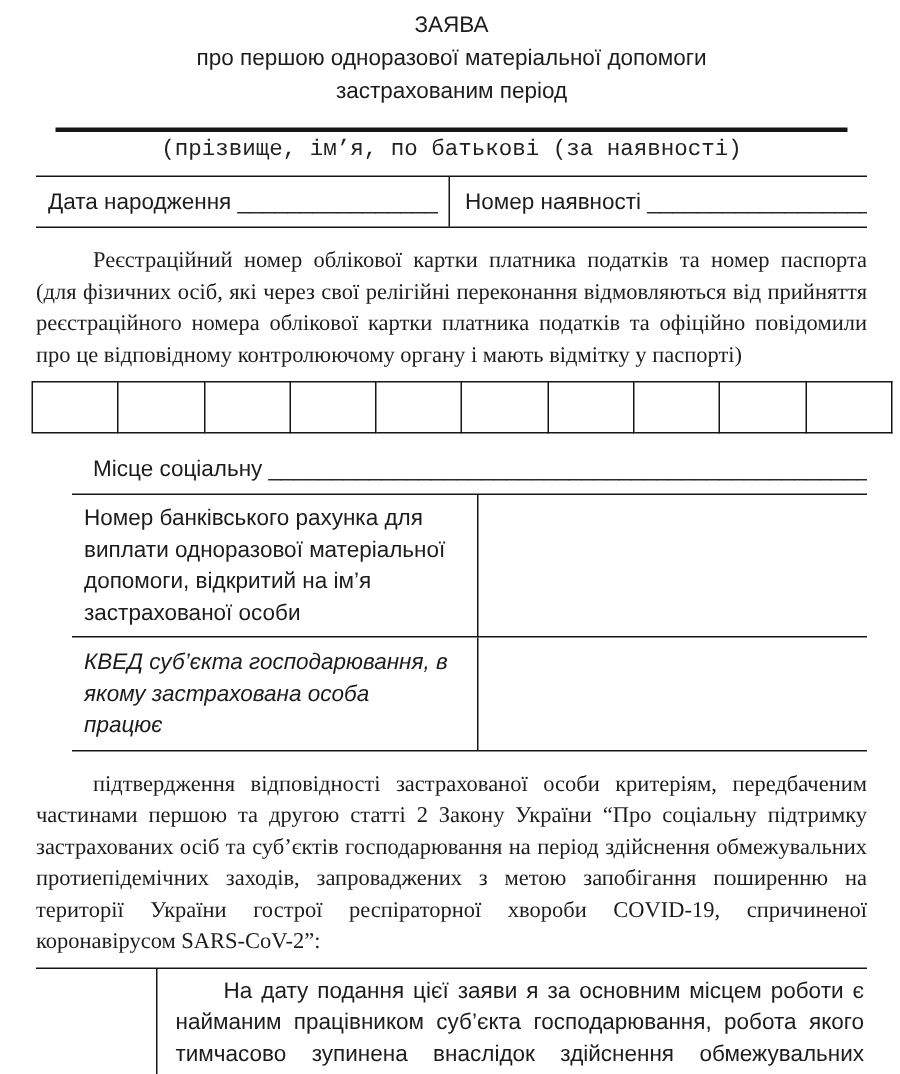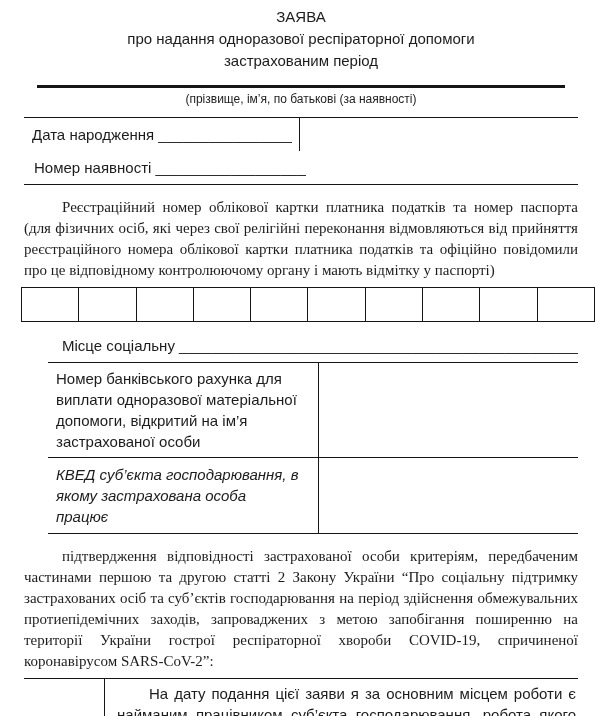--- a/index.html
+++ b/index.html
@@ -5,22 +5,22 @@
   html,body{margin:0;padding:0;background:#ffffff;}
   .page{
     width:600px;height:716px;overflow:hidden;box-sizing:border-box;
     background:#ffffff;color:#1c1c1c;
     font-family:"Liberation Sans",sans-serif;
     font-size:15px;line-height:21px;
     padding:6px 22px 0 24px;position:relative;
   }
   .title-block{text-align:center;line-height:22px;}
   .name-line{margin:13px 13px 0 13px;height:0;border-bottom:3px solid #161616;}
-  .name-caption{text-align:center;font-size:12px;line-height:15px;margin-top:4px;color:#222;}
-  .row-table{display:flex;border-top:1.6px solid #161616;border-bottom:1.6px solid #161616;margin-top:10px;flex-direction:column;}
+  .name-caption{text-align:center;font-size:15px;line-height:15px;margin-top:4px;color:#222;font-family:Liberation Mono, monospace;}
+  .row-table{display:flex;border-top:1.6px solid #161616;border-bottom:1.6px solid #161616;margin-top:10px;}
   .row-table .cell{box-sizing:border-box;padding:6px 4px 6px 8px;white-space:nowrap;overflow:hidden;}
   .row-table .cell.c1{width:276px;border-right:1.6px solid #161616;}
   .row-table .cell.c2{flex:1;padding-left:10px;}
   .para{text-align:justify;text-indent:38px;margin:12px 0 0 0;font-family:Liberation Serif, serif;}
   .tax-grid{display:flex;margin:6px -17px 0 -3px;border-left:1.6px solid #161616;}
   .grid-cell{flex:1;height:33px;border:1.6px solid #161616;border-left:none;}
   .residence{margin-top:13px;text-indent:38px;white-space:nowrap;overflow:hidden;}
   .info-table{margin-top:6px;border-top:1.6px solid #161616;margin-left:24px;}
   .info-row{display:flex;border-bottom:1.6px solid #161616;}
   .info-label{width:271px;box-sizing:border-box;border-right:1.6px solid #161616;padding:5px 16px 5px 8px;}
@@ -31,21 +31,21 @@
   .confirm-text{flex:1;padding:4px 2px 0 12px;text-align:justify;text-indent:32px;}
   .blank{letter-spacing:0;}
 </style>
 </head>
 <body>
 
 <div class="page">
 
   <div class="title-block">
     <div>ЗАЯВА</div>
-    <div>про надання одноразової респіраторної допомоги</div>
+    <div>про першою одноразової матеріальної допомоги</div>
     <div>застрахованим період</div>
   </div>
 
   <div class="name-line"></div>
   <div class="name-caption">(прізвище, ім’я, по батькові (за наявності)</div>
 
   <div class="row-table">
     <div class="cell c1"><span>Дата народження</span> <span class="blank">________________</span></div>
     <div class="cell c2"><span>Номер наявності</span> <span class="blank">__________________</span></div>
   </div>

